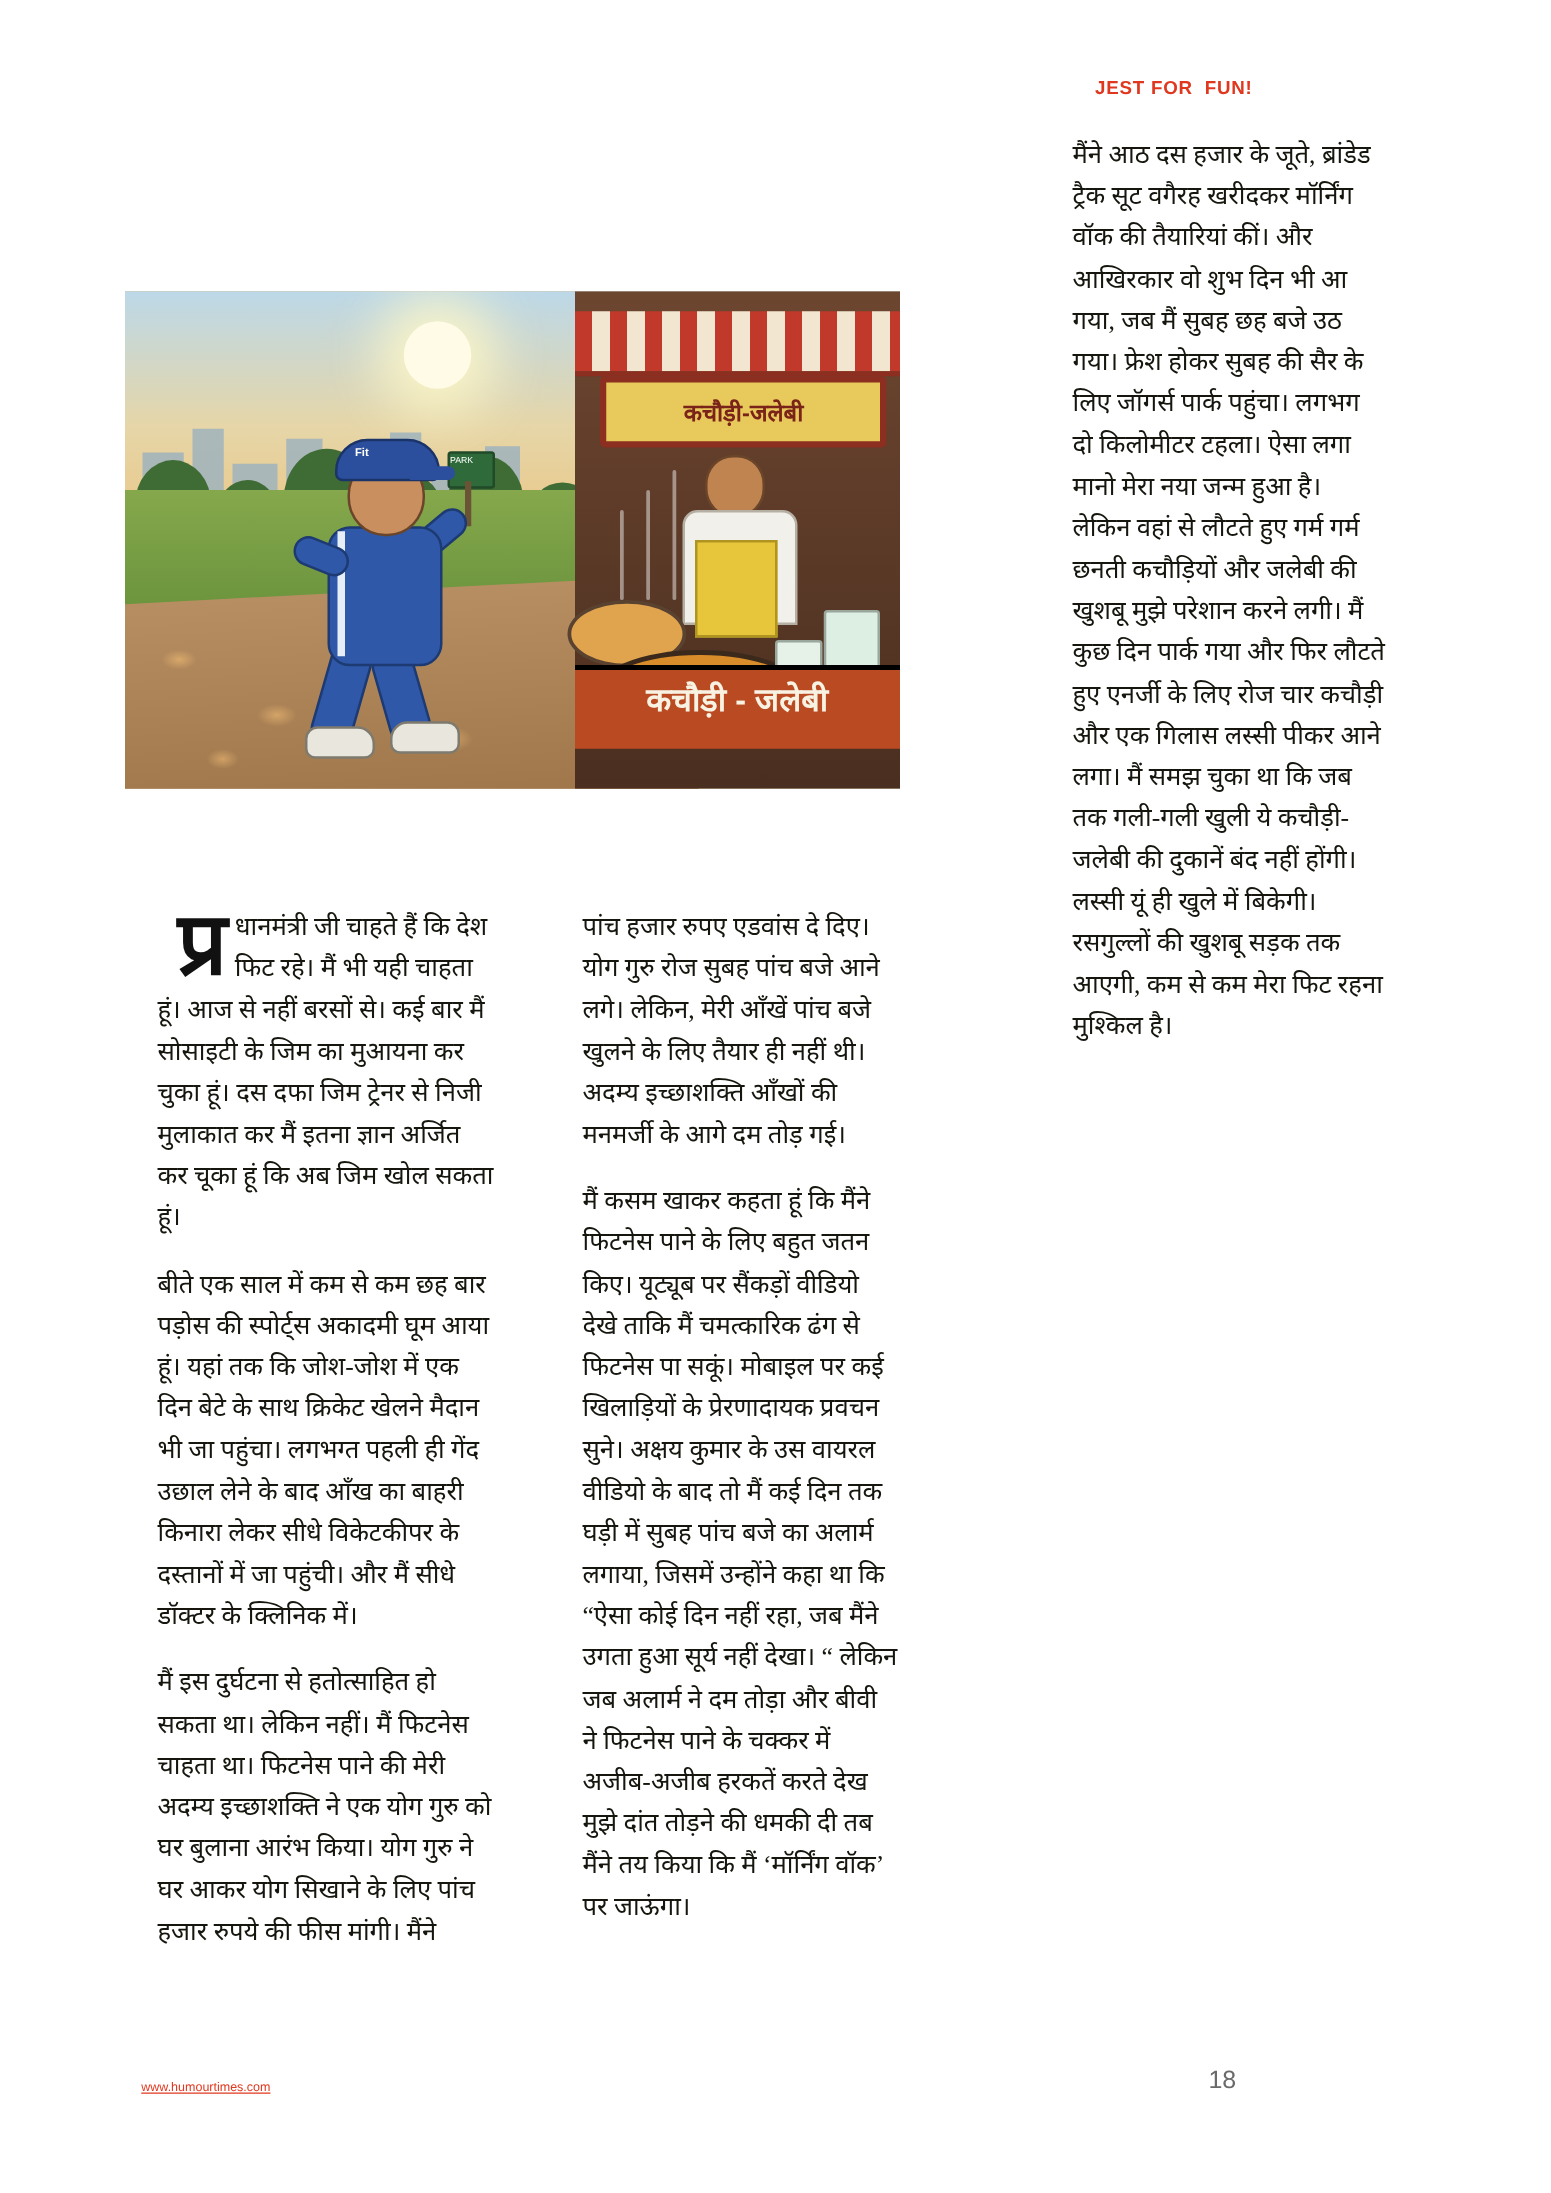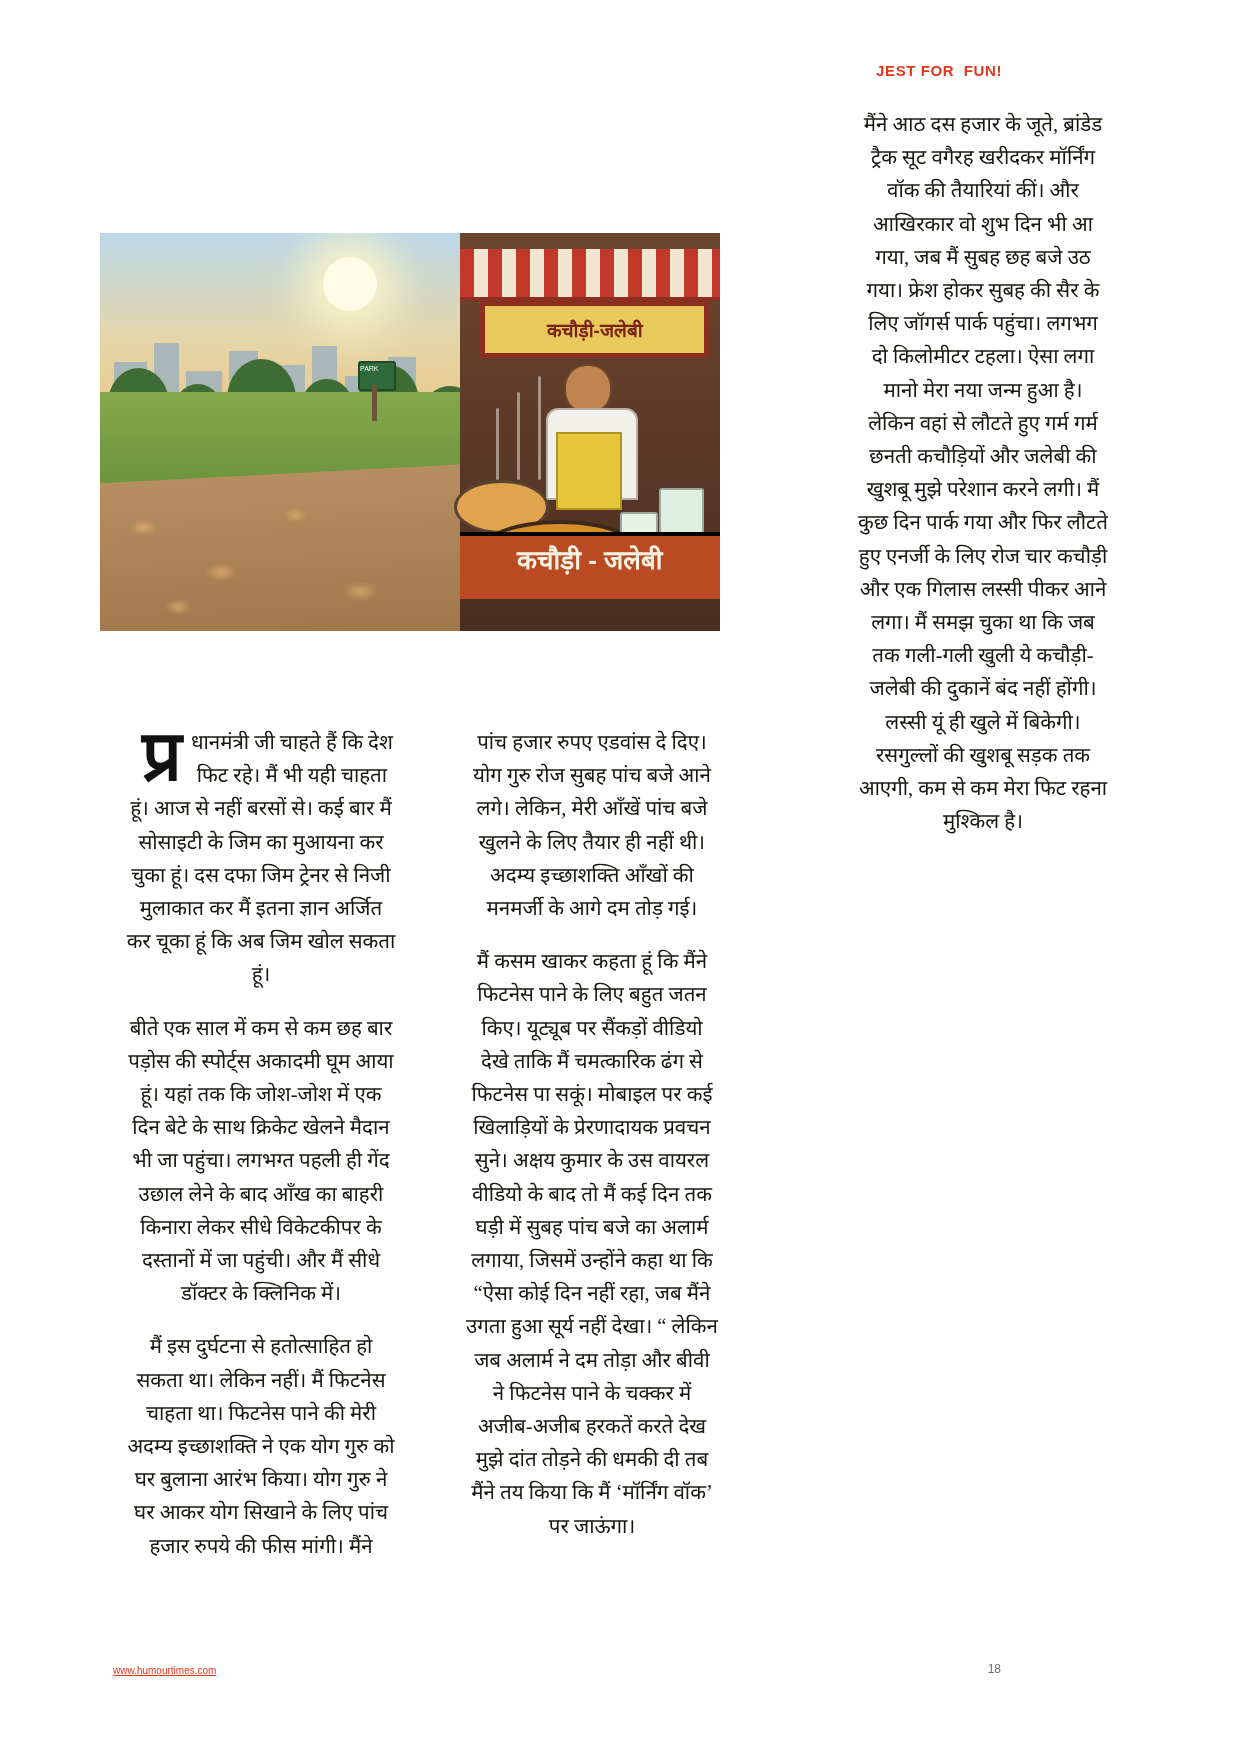--- a/index.html
+++ b/index.html
@@ -158,21 +158,21 @@
 
   
   .col {
     position: absolute;
     font-family: "Liberation Serif", "DejaVu Serif", serif;
     font-size: 20.5px;
     line-height: 1.62;
     color: #16160f;
     text-align: left;
   }
-  .col p { margin: 0 0 20px 0; text-align: center; }
+  .col p { margin: 0 0 20px 0; }
   .col-1 { left: 126px; top: 726px; width: 270px; }
   .col-2 { left: 466px; top: 726px; width: 252px; }
   .col-3 { left: 858px; top: 108px; width: 250px; }
 
   .dropcap-para { position: relative; }
   .dropcap {
     float: left;
     font-family: "Liberation Serif", "DejaVu Serif", serif;
     font-size: 70px;
     line-height: 0.82;
@@ -186,24 +186,24 @@
     position: absolute;
     left: 113px;
     bottom: 78px;
     font-family: "Liberation Sans", sans-serif;
     font-size: 10px;
     color: #e0381f;
     text-decoration: underline;
   }
   .footer-page {
     position: absolute;
-    right: 113px;
+    right: 125px;
     bottom: 78px;
     font-family: "Liberation Sans", sans-serif;
-    font-size: 12px;
+    font-size: 20px;
     color: #6a6a6a;
   }
 </style>
 </head>
 <body>
 
 <div class="page">
 
   <div class="masthead">JEST FOR  FUN!</div>
 
@@ -234,20 +234,34 @@
 
     <div class="ill-grass"></div>
     <div class="ill-grass2"></div>
     <div class="ill-path"></div>
     <div class="ill-path-spots"></div>
 
     <div class="signpost"></div>
     <div class="signpost-t">PARK</div>
     <div class="signpost-l"></div>
 
+    <div class="jog">
+      <div class="jog-arm2"></div>
+      <div class="jog-leg1"></div>
+      <div class="jog-leg2"></div>
+      <div class="jog-shoe1"></div>
+      <div class="jog-shoe2"></div>
+      <div class="jog-torso"></div>
+      <div class="jog-stripe"></div>
+      <div class="jog-arm1"></div>
+      <div class="jog-head"></div>
+      <div class="jog-cap"></div>
+      <div class="jog-brim"></div>
+      <div class="jog-cap-txt">Fit</div>
+    </div>
 
     <div class="stall">
       <div class="stall-bg"></div>
       <div class="stall-awn"></div>
       <div class="stall-sign">
         <span>कचौड़ी-जलेबी</span>
       </div>
       <div class="steam" style="left:22%; top:40%; height:22%"></div>
       <div class="steam" style="left:30%; top:36%; height:26%"></div>
       <div class="steam" style="left:14%; top:44%; height:18%"></div>

